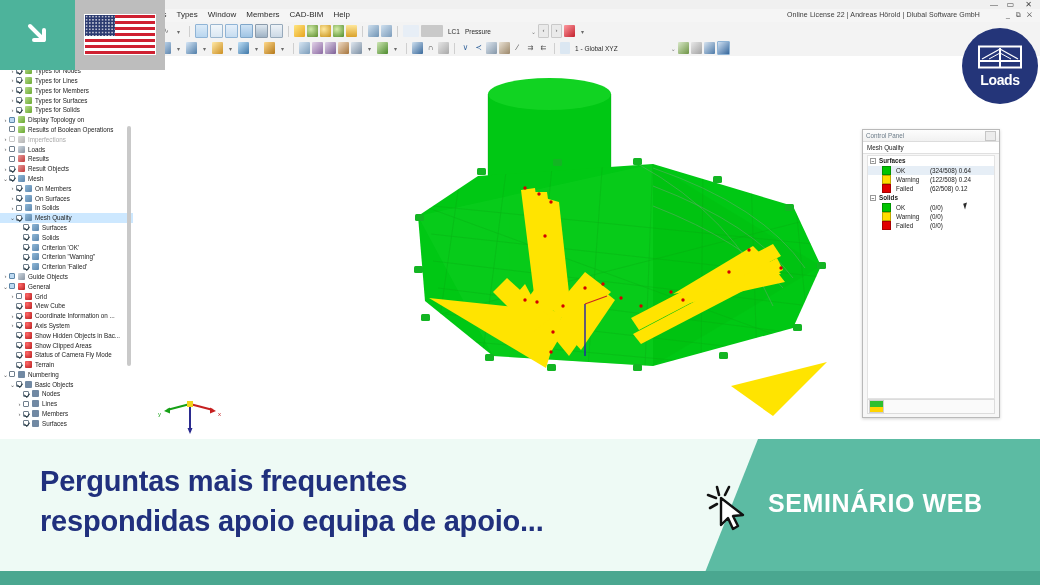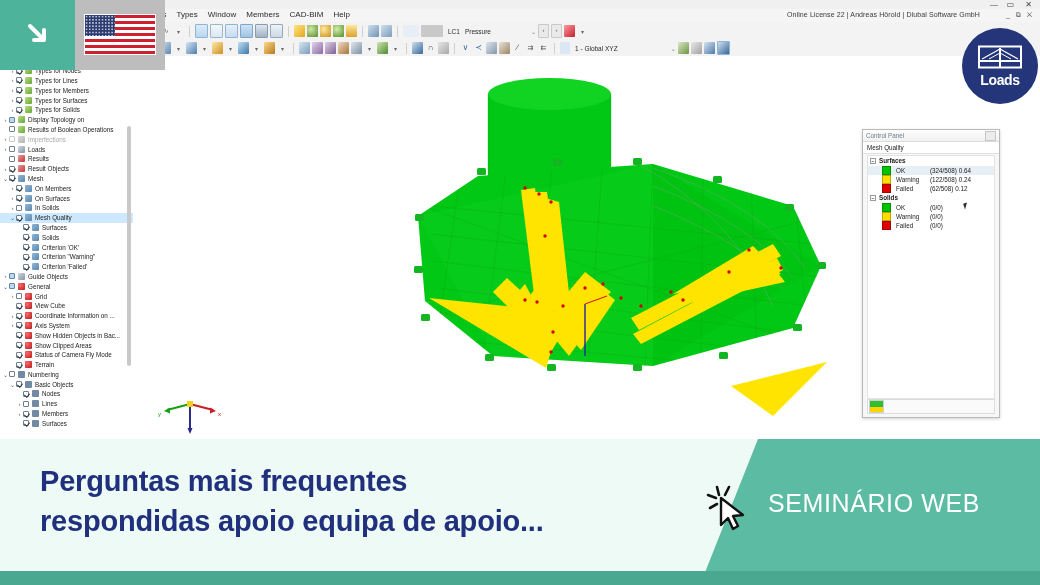--- a/index.html
+++ b/index.html
@@ -90,21 +90,21 @@
   .badge-mark{width:46px;height:26px;position:relative;}
   .badge-txt{color:#fff;font-size:14px;font-weight:bold;letter-spacing:-.3px;margin-top:1px;}
 
   
   .banner{position:absolute;left:0;top:439px;width:1040px;height:146px;background:#eefaf5;overflow:hidden;}
   .banner-teal{position:absolute;right:0;top:0;width:340px;height:146px;background:#5cbba3;
                clip-path:polygon(58px 0,340px 0,340px 146px,0 146px);}
   .banner-bar{position:absolute;left:0;bottom:0;width:1040px;height:14px;background:#4aa790;}
   .bn-title{position:absolute;left:40px;top:22px;width:680px;color:#20307d;font-size:29px;font-weight:bold;
             line-height:1.38;letter-spacing:-.2px;}
-  .bn-right{position:absolute;left:768px;top:50px;color:#fff;font-size:25px;font-weight:normal;letter-spacing:.6px;}
+  .bn-right{position:absolute;left:768px;top:50px;color:#fff;font-size:25px;font-weight:bold;letter-spacing:.6px;}
   .bn-cursor{position:absolute;left:706px;top:42px;width:54px;height:54px;}
 </style>
 </head>
 <body>
 
 <div id="root">
 
   <div class="titlebar"></div>
   <div class="win-ctrl" style="right:42px">—</div>
   <div class="win-ctrl" style="right:26px">▭</div>

